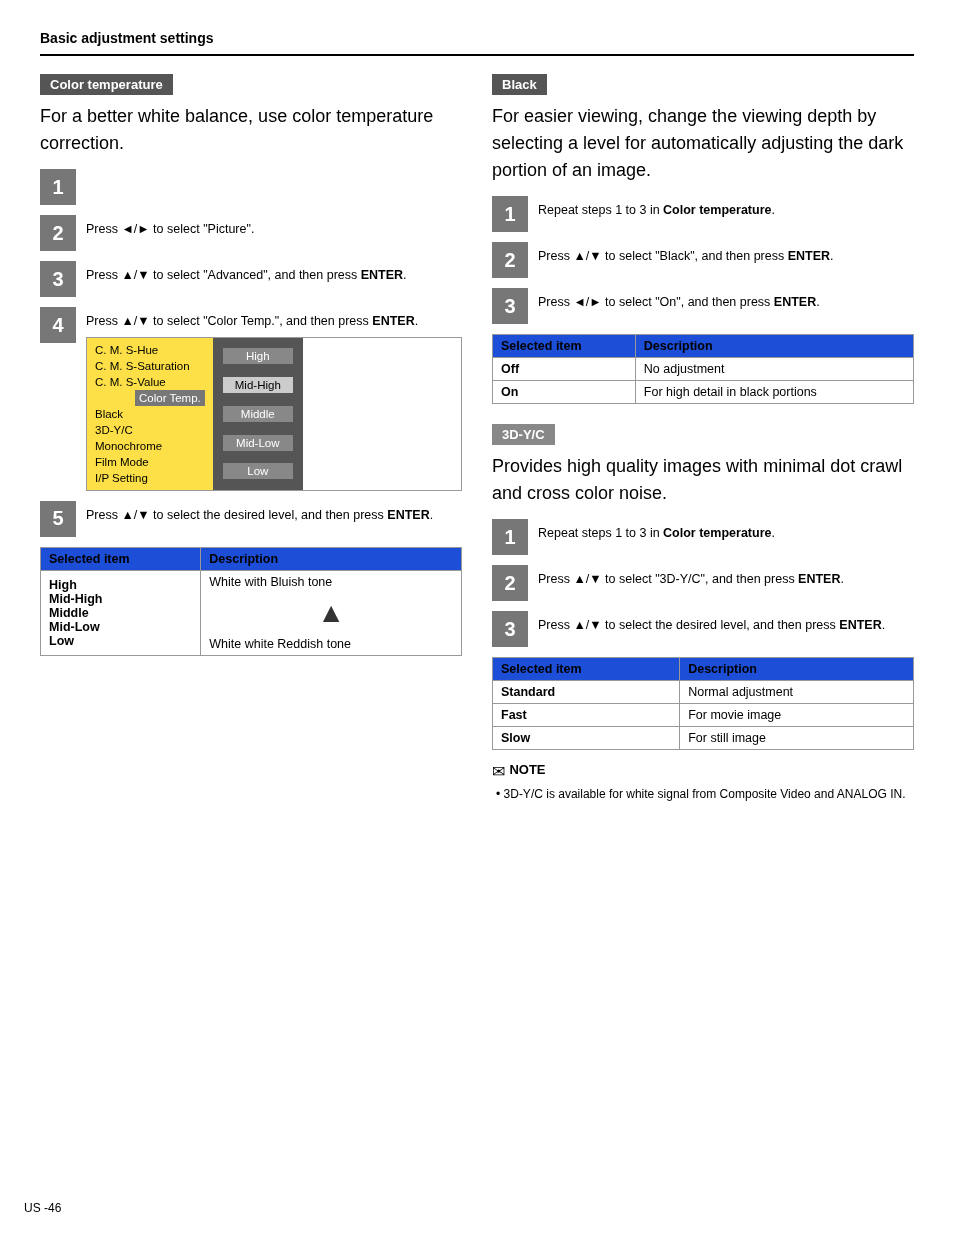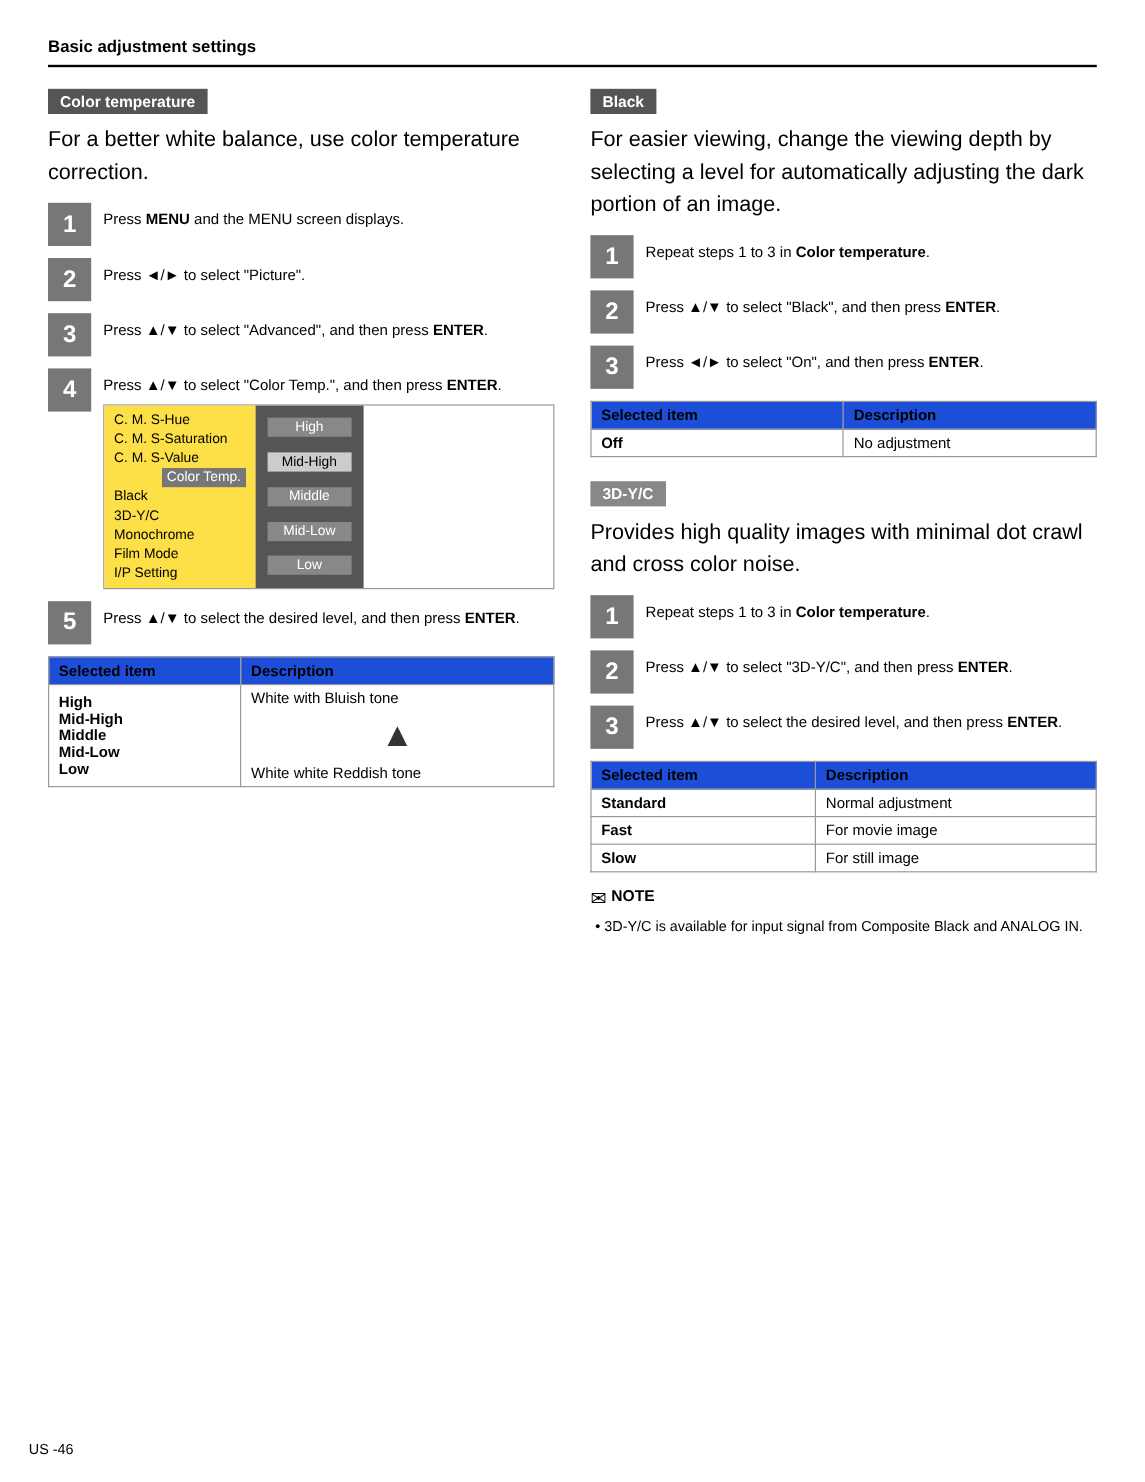--- a/index.html
+++ b/index.html
@@ -171,21 +171,20 @@
 
 <div class="two-col">
 
   <div class="col-left">
     <div class="section-header">Color temperature</div>
     <div class="section-desc">For a better white balance, use color temperature correction.</div>
 
     
     <div class="step-row">
       <div class="step-num">1</div>
-      <div class="step-text">Press <b>MENU</b> and the MENU screen displays.</div>
     </div>
     
     <div class="step-row">
       <div class="step-num">2</div>
       <div class="step-text">Press ◄/► to select "Picture".</div>
     </div>
     
     <div class="step-row">
       <div class="step-num">3</div>
       <div class="step-text">Press ▲/▼ to select "Advanced", and then press <b>ENTER</b>.</div>
@@ -274,20 +273,24 @@
           <tr>
             <th>Selected item</th>
             <th>Description</th>
           </tr>
         </thead>
         <tbody>
           <tr>
             <td><b>Off</b></td>
             <td>No adjustment</td>
           </tr>
+          <tr>
+            <td><b>On</b></td>
+            <td>For high detail in black portions</td>
+          </tr>
         </tbody>
       </table>
     </div>
 
     <div style="margin-top:20px;">
       <div class="subsection-header">3D-Y/C</div>
       <div class="section-desc">Provides high quality images with minimal dot crawl and cross color noise.</div>
 
       <div class="step-row">
         <div class="step-num">1</div>
@@ -323,19 +326,19 @@
             <td>For still image</td>
           </tr>
         </tbody>
       </table>
 
       <div class="note-section">
         <div style="display:flex; align-items:flex-start; gap:4px;">
           <span style="font-size:16px;">✉</span>
           <span style="font-weight:bold; font-size:13px;">NOTE</span>
         </div>
-        <div class="note-text" style="margin-top:4px; margin-left:4px;">• 3D-Y/C is available for input signal from Composite Black and ANALOG IN.</div>
+        <div class="note-text" style="margin-top:4px; margin-left:4px;">• 3D-Y/C is available for white signal from Composite Video and ANALOG IN.</div>
       </div>
     </div>
   </div>
 </div>
 
 <div class="page-footer">US -46</div>
 
 </body></html>

